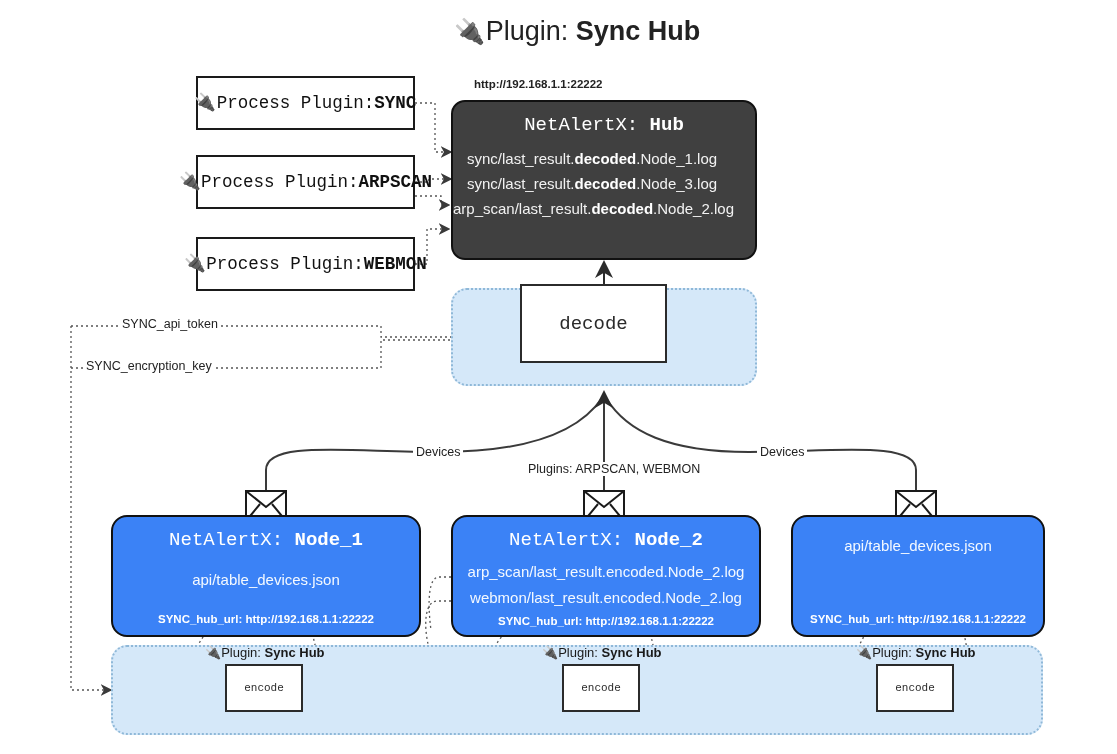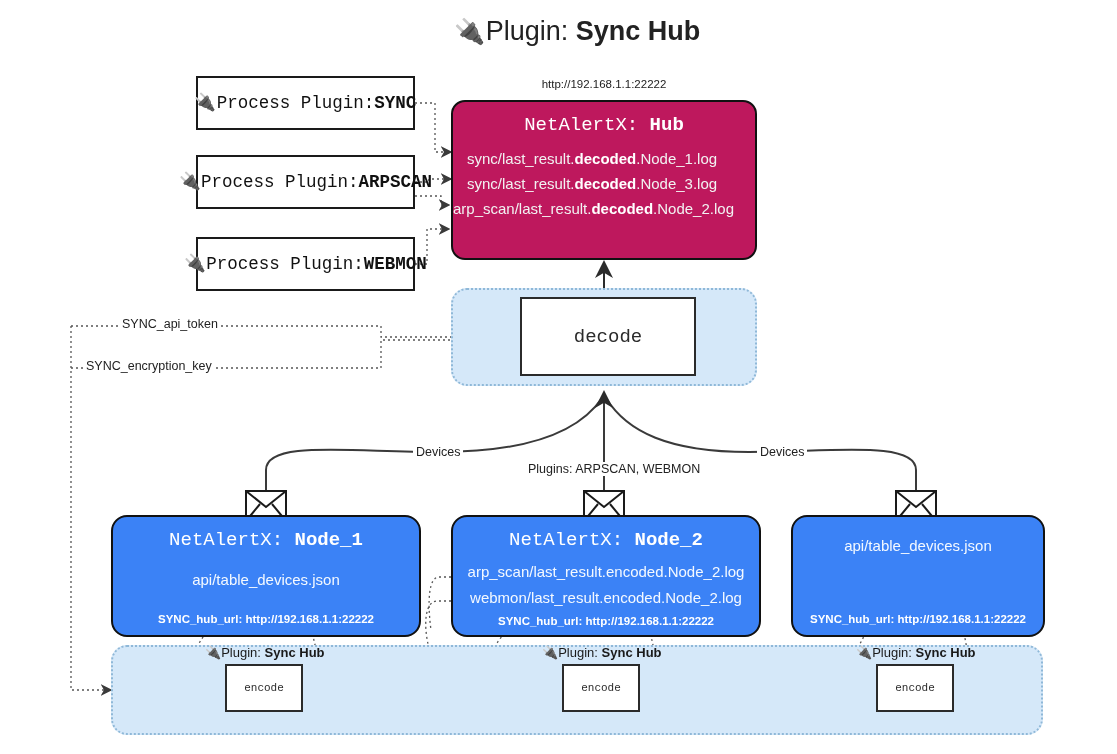--- a/index.html
+++ b/index.html
@@ -16,22 +16,22 @@
 
   
   .proc{border:2px solid #1a1a1a;background:#fff;
         font-family:"Liberation Mono","DejaVu Sans Mono",monospace;
         font-size:17.5px;line-height:22px;color:#111;
         display:flex;flex-direction:row;align-items:center;justify-content:center;}
   .proc .l1{white-space:nowrap;}
   .proc .l2{white-space:nowrap;font-weight:bold;}
 
   
-  #hubUrl{font-size:11.5px;font-weight:normal;color:#222;text-align:center;}
-  #hub{background:#be185d;border:2.5px solid #111;border-radius:14px;
+  #hubUrl{font-size:11.5px;font-weight:bold;color:#222;}
+  #hub{background:#404040;border:2.5px solid #111;border-radius:14px;
        color:#fff;}
   #hub .hubtitle{font-family:"Liberation Mono","DejaVu Sans Mono",monospace;
        font-size:19px;text-align:center;margin-top:12px;color:#fff;}
   #hub .hubtitle b{font-weight:bold;}
   #hub .logs{margin-top:10px;}
   #hub .log{font-size:15px;line-height:25px;color:#f2f2f2;white-space:nowrap;
             padding-left:14px;}
   #hub .log b{font-weight:bold;color:#fff;}
 
   
@@ -142,21 +142,21 @@
       <span>NetAlertX: </span><b>Hub</b>
     </div>
     <div class="logs">
       <div class="log"><span>sync/last_result.</span><b>decoded</b><span>.Node_1.log</span></div>
       <div class="log"><span>sync/last_result.</span><b>decoded</b><span>.Node_3.log</span></div>
       <div class="log" style="padding-left:0;"><span>arp_scan/last_result.</span><b>decoded</b><span>.Node_2.log</span></div>
     </div>
   </div>
 
   <div class="abs lightbox" style="left:432px;top:288px;width:306px;height:98px;"></div>
-  <div class="abs whitebox" id="decode" style="left:501px;top:297px;width:176px;height:79px;">
+  <div class="abs whitebox" id="decode" style="left:501px;top:284px;width:147px;height:79px;">
     <span>decode</span>
   </div>
 
   <div class="abs edgelbl" style="left:100px;top:317px;">SYNC_api_token</div>
   <div class="abs edgelbl" style="left:64px;top:359px;">SYNC_encryption_key</div>
 
   <div class="abs edgelbl" style="left:394px;top:445px;">Devices</div>
   <div class="abs edgelbl" style="left:506px;top:462px;">Plugins: ARPSCAN, WEBMON</div>
   <div class="abs edgelbl" style="left:738px;top:445px;">Devices</div>
 

